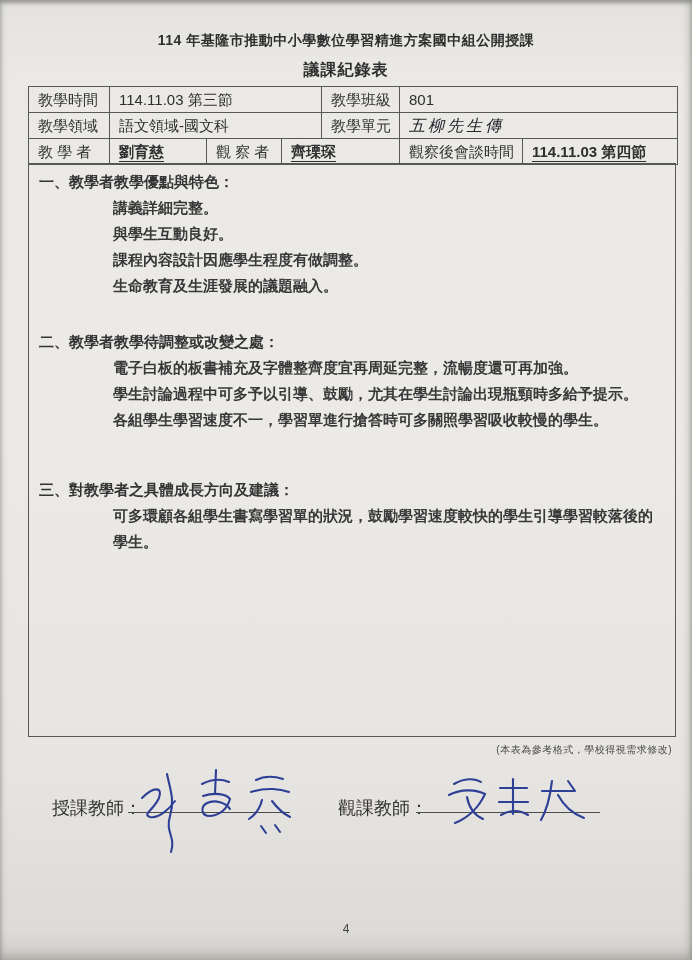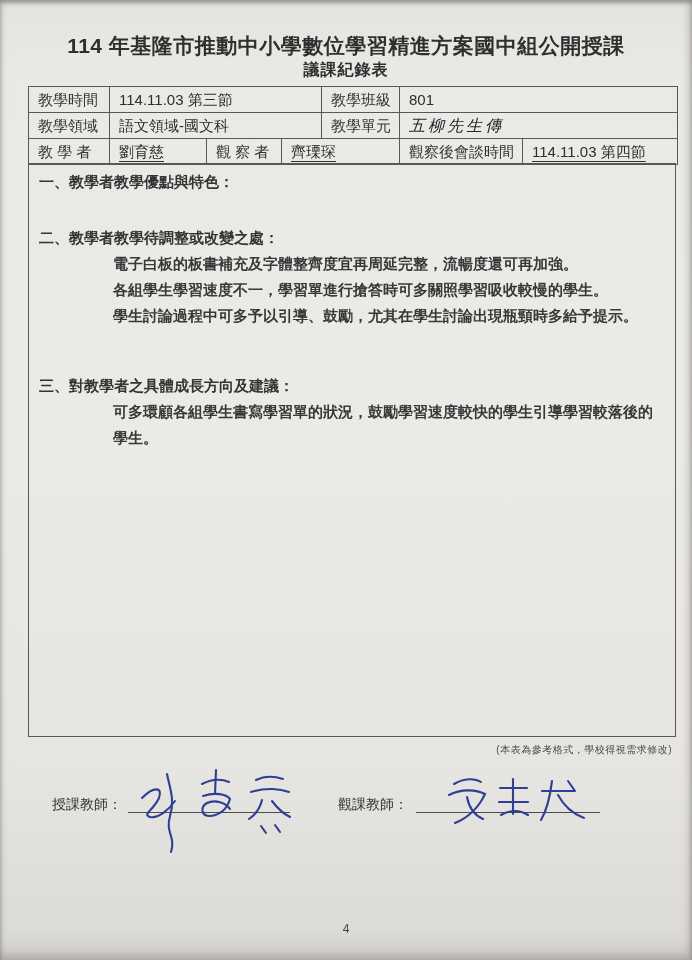--- a/index.html
+++ b/index.html
@@ -9,59 +9,59 @@
     font-family:"Liberation Sans",sans-serif;
     color:#3b3b3b;
   }
   .sheet{
     position:relative;width:692px;height:960px;
     background:linear-gradient(180deg,#e4e3e0 0%,#eae9e6 8%,#ebeae7 45%,#e7e5e1 80%,#dddbd7 97%,#cfcdc9 100%);
     box-shadow:inset 0 3px 4px rgba(70,70,65,.45), inset -4px 0 8px rgba(120,118,112,.18), inset 0 -6px 9px rgba(110,108,102,.25);
   }
   .title{
     position:absolute;top:32px;left:0;width:100%;
-    text-align:center;font-size:21px;font-weight:bold;color:#2f2f2f;letter-spacing:.5px;
+    text-align:center;font-size:14px;font-weight:bold;color:#2f2f2f;letter-spacing:.5px;
   }
   .subtitle{
     position:absolute;top:60px;left:0;width:100%;
     text-align:center;font-size:16px;font-weight:bold;color:#2f2f2f;letter-spacing:1px;
   }
   
   .info-table{
     position:absolute;left:28px;top:86px;width:648px;
     border:1px solid #585856;border-bottom:none;
     font-size:15px;
   }
   .irow{display:flex;height:25px;line-height:25px;border-bottom:1px solid #585856;}
   .icell{padding-left:9px;white-space:nowrap;overflow:hidden;border-right:1px solid #585856;box-sizing:border-box;}
   .icell:last-child{border-right:none;}
   .lab{color:#333;}
   .val{color:#2e2e2e;}
-  .uline{text-decoration:underline;text-underline-offset:4px;text-decoration-thickness:1px;}
+  .uline{text-decoration:underline;text-underline-offset:4px;text-decoration-thickness:1px;font-weight:bold;}
   .handwrite{font-family:"DejaVu Serif",serif;font-style:italic;font-size:16px;color:#23232b;letter-spacing:3px;}
   .w80{width:81px;} .w212{width:212px;} .w78{width:78px;} .wfill{flex:1;}
   .w97{width:97px;} .w75{width:75px;} .w118{width:118px;} .w122{width:123px;}
   
   .big-box{
     position:absolute;left:28px;top:163px;width:648px;height:574px;
     border:1px solid #585856;box-sizing:border-box;
     font-size:15px;line-height:26px;color:#383838;
   }
   .section{margin:0;font-weight:bold;}
   .sec1{margin-top:5px;}
   .sec2{margin-top:30px;}
   .sec3{margin-top:44px;}
   .sec-head{padding-left:10px;color:#343434;}
   .sec-lines{padding-left:84px;padding-right:14px;}
   .sec-line{margin:0;}
   .footnote{
     position:absolute;top:743px;right:20px;
     font-size:10px;color:#4a4a4a;letter-spacing:.5px;
   }
-  .sig-row{position:absolute;top:792px;left:0;width:100%;height:60px;font-size:14px;color:#333;}
+  .sig-row{position:absolute;top:792px;left:0;width:100%;height:60px;font-size:18px;color:#333;}
   .sig-label-teacher{position:absolute;left:52px;top:4px;}
   .sig-label-observer{position:absolute;left:338px;top:4px;}
   .sig-line{position:absolute;height:1px;background:#4c4c4a;}
   .sig-line-teacher{left:128px;top:20px;width:162px;}
   .sig-line-observer{left:416px;top:20px;width:184px;}
   .sig-svg{position:absolute;pointer-events:none;}
   .sig-svg-teacher{left:130px;top:-36px;}
   .sig-svg-observer{left:440px;top:-24px;}
   .page-num{
     position:absolute;top:922px;left:0;width:100%;
@@ -96,28 +96,34 @@
       <div class="icell val w118"><span class="uline">齊瑮琛</span></div>
       <div class="icell lab w122">觀察後會談時間</div>
       <div class="icell val wfill"><span class="uline">114.11.03 第四節</span></div>
     </div>
   </div>
 
   <div class="big-box">
 
     <div class="section sec1">
       <div class="sec-head">一、教學者教學優點與特色：</div>
+      <div class="sec-lines">
+        <p class="sec-line">講義詳細完整。</p>
+        <p class="sec-line">與學生互動良好。</p>
+        <p class="sec-line">課程內容設計因應學生程度有做調整。</p>
+        <p class="sec-line">生命教育及生涯發展的議題融入。</p>
+      </div>
     </div>
 
     <div class="section sec2">
       <div class="sec-head">二、教學者教學待調整或改變之處：</div>
       <div class="sec-lines">
         <p class="sec-line">電子白板的板書補充及字體整齊度宜再周延完整，流暢度還可再加強。</p>
+        <p class="sec-line">學生討論過程中可多予以引導、鼓勵，尤其在學生討論出現瓶頸時多給予提示。</p>
         <p class="sec-line">各組學生學習速度不一，學習單進行搶答時可多關照學習吸收較慢的學生。</p>
-        <p class="sec-line">學生討論過程中可多予以引導、鼓勵，尤其在學生討論出現瓶頸時多給予提示。</p>
       </div>
     </div>
 
     <div class="section sec3">
       <div class="sec-head">三、對教學者之具體成長方向及建議：</div>
       <div class="sec-lines">
         <p class="sec-line">可多環顧各組學生書寫學習單的狀況，鼓勵學習速度較快的學生引導學習較落後的學生。</p>
       </div>
     </div>
 

